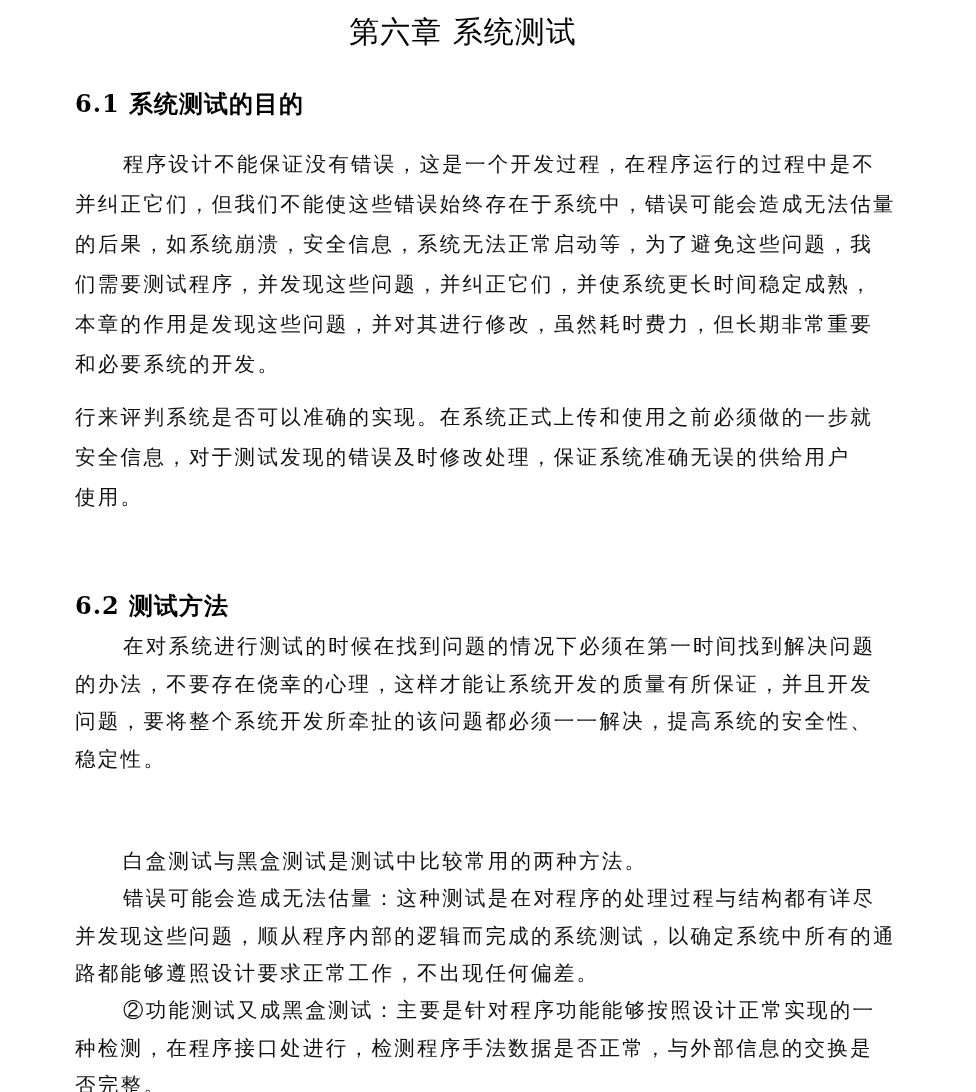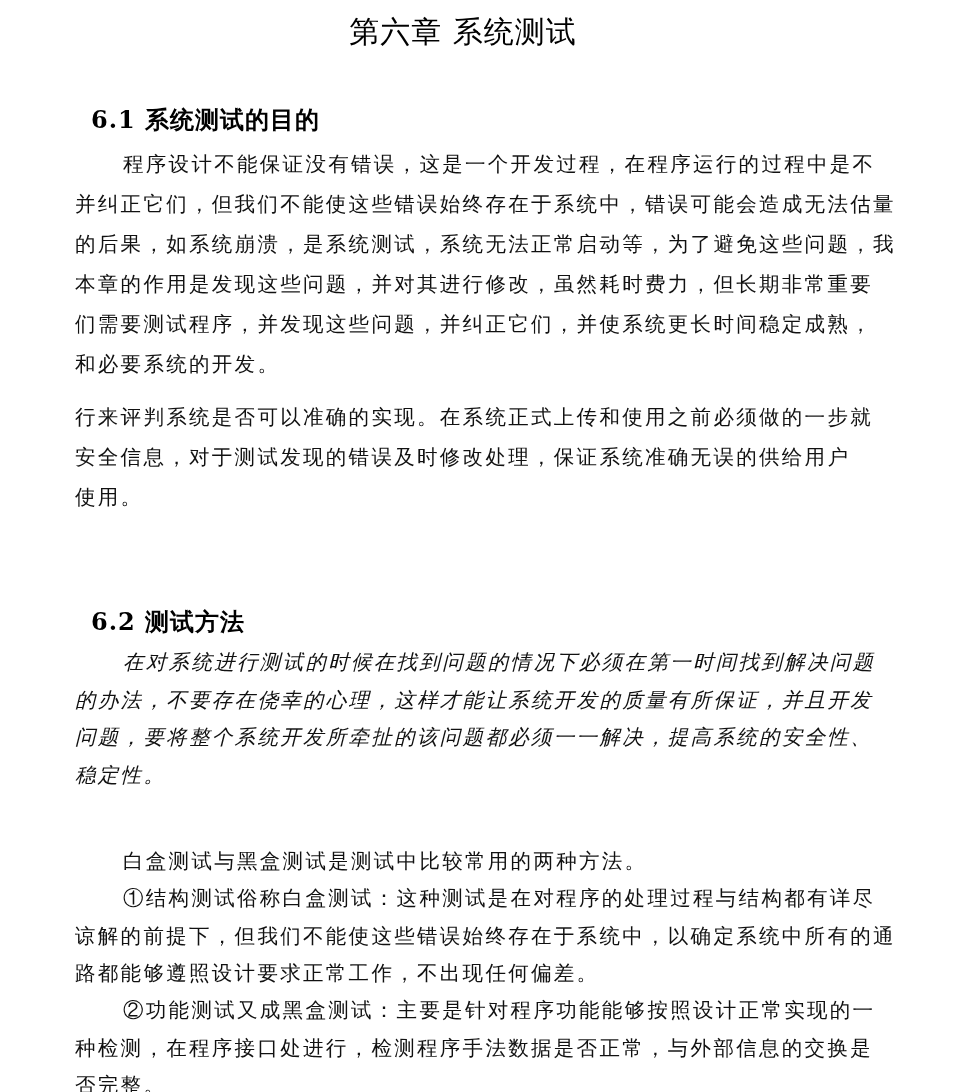--- a/index.html
+++ b/index.html
@@ -9,21 +9,21 @@
     color: #111111;
   }
   .page { position: absolute; left: 0; top: 0; width: 802px; height: 1092px; padding-left: 48px; }
   .chapter-title {
     position: absolute; left: 0; top: 12px; width: 926px; text-align: center;
     font-family: "DejaVu Sans", "Liberation Sans", sans-serif;
     font-size: 30px; font-weight: normal; letter-spacing: 1px; color: #000;
     margin: 0;
   }
   .section-title {
-    position: absolute; left: 75px; margin: 16px;
+    position: absolute; left: 75px; margin: 0;
     font-size: 24px; font-weight: bold; color: #000; letter-spacing: 1px; text-align: right;
   }
   .para {
     position: absolute; left: 75px; width: 784px; margin: 0;
     font-size: 20.5px; text-align: justify; text-align-last: left;
     letter-spacing: 2.3px;
     word-break: break-all;
   }
   .para .line { display: block; white-space: nowrap; }
   .s1 .line { height: 40px; line-height: 40px; }
@@ -35,48 +35,48 @@
 
 <div class="page">
 
   <h1 class="chapter-title">第六章  系统测试</h1>
 
   <h2 class="section-title" style="top:88px;">6.1 系统测试的目的</h2>
 
   <div class="para s1" style="top:144px;">
     <span class="line indent">程序设计不能保证没有错误，这是一个开发过程，在程序运行的过程中是不</span>
     <span class="line">并纠正它们，但我们不能使这些错误始终存在于系统中，错误可能会造成无法估量</span>
-    <span class="line">的后果，如系统崩溃，是系统测试，系统无法正常启动等，为了避免这些问题，我</span>
+    <span class="line">的后果，如系统崩溃，安全信息，系统无法正常启动等，为了避免这些问题，我</span>
+    <span class="line">们需要测试程序，并发现这些问题，并纠正它们，并使系统更长时间稳定成熟，</span>
     <span class="line">本章的作用是发现这些问题，并对其进行修改，虽然耗时费力，但长期非常重要</span>
-    <span class="line">们需要测试程序，并发现这些问题，并纠正它们，并使系统更长时间稳定成熟，</span>
     <span class="line">和必要系统的开发。</span>
   </div>
 
   <div class="para s1" style="top:397px;">
     <span class="line">行来评判系统是否可以准确的实现。在系统正式上传和使用之前必须做的一步就</span>
     <span class="line">安全信息，对于测试发现的错误及时修改处理，保证系统准确无误的供给用户</span>
     <span class="line">使用。</span>
   </div>
 
   <h2 class="section-title" style="top:590px;">6.2 测试方法</h2>
 
-  <div class="para s2" style="top:644px;font-style:italic;">
+  <div class="para s2" style="top:628px;">
     <span class="line indent">在对系统进行测试的时候在找到问题的情况下必须在第一时间找到解决问题</span>
     <span class="line">的办法，不要存在侥幸的心理，这样才能让系统开发的质量有所保证，并且开发</span>
     <span class="line">问题，要将整个系统开发所牵扯的该问题都必须一一解决，提高系统的安全性、</span>
     <span class="line">稳定性。</span>
   </div>
 
   <div class="para s2" style="top:843px;">
     <span class="line indent">白盒测试与黑盒测试是测试中比较常用的两种方法。</span>
   </div>
 
   <div class="para s2" style="top:880px;">
-    <span class="line indent">①结构测试俗称白盒测试：这种测试是在对程序的处理过程与结构都有详尽</span>
-    <span class="line">谅解的前提下，但我们不能使这些错误始终存在于系统中，以确定系统中所有的通</span>
+    <span class="line indent">错误可能会造成无法估量：这种测试是在对程序的处理过程与结构都有详尽</span>
+    <span class="line">并发现这些问题，顺从程序内部的逻辑而完成的系统测试，以确定系统中所有的通</span>
     <span class="line">路都能够遵照设计要求正常工作，不出现任何偏差。</span>
   </div>
 
   <div class="para s2" style="top:992px;">
     <span class="line indent">②功能测试又成黑盒测试：主要是针对程序功能能够按照设计正常实现的一</span>
     <span class="line">种检测，在程序接口处进行，检测程序手法数据是否正常，与外部信息的交换是</span>
     <span class="line">否完整。</span>
   </div>
 
 </div>

